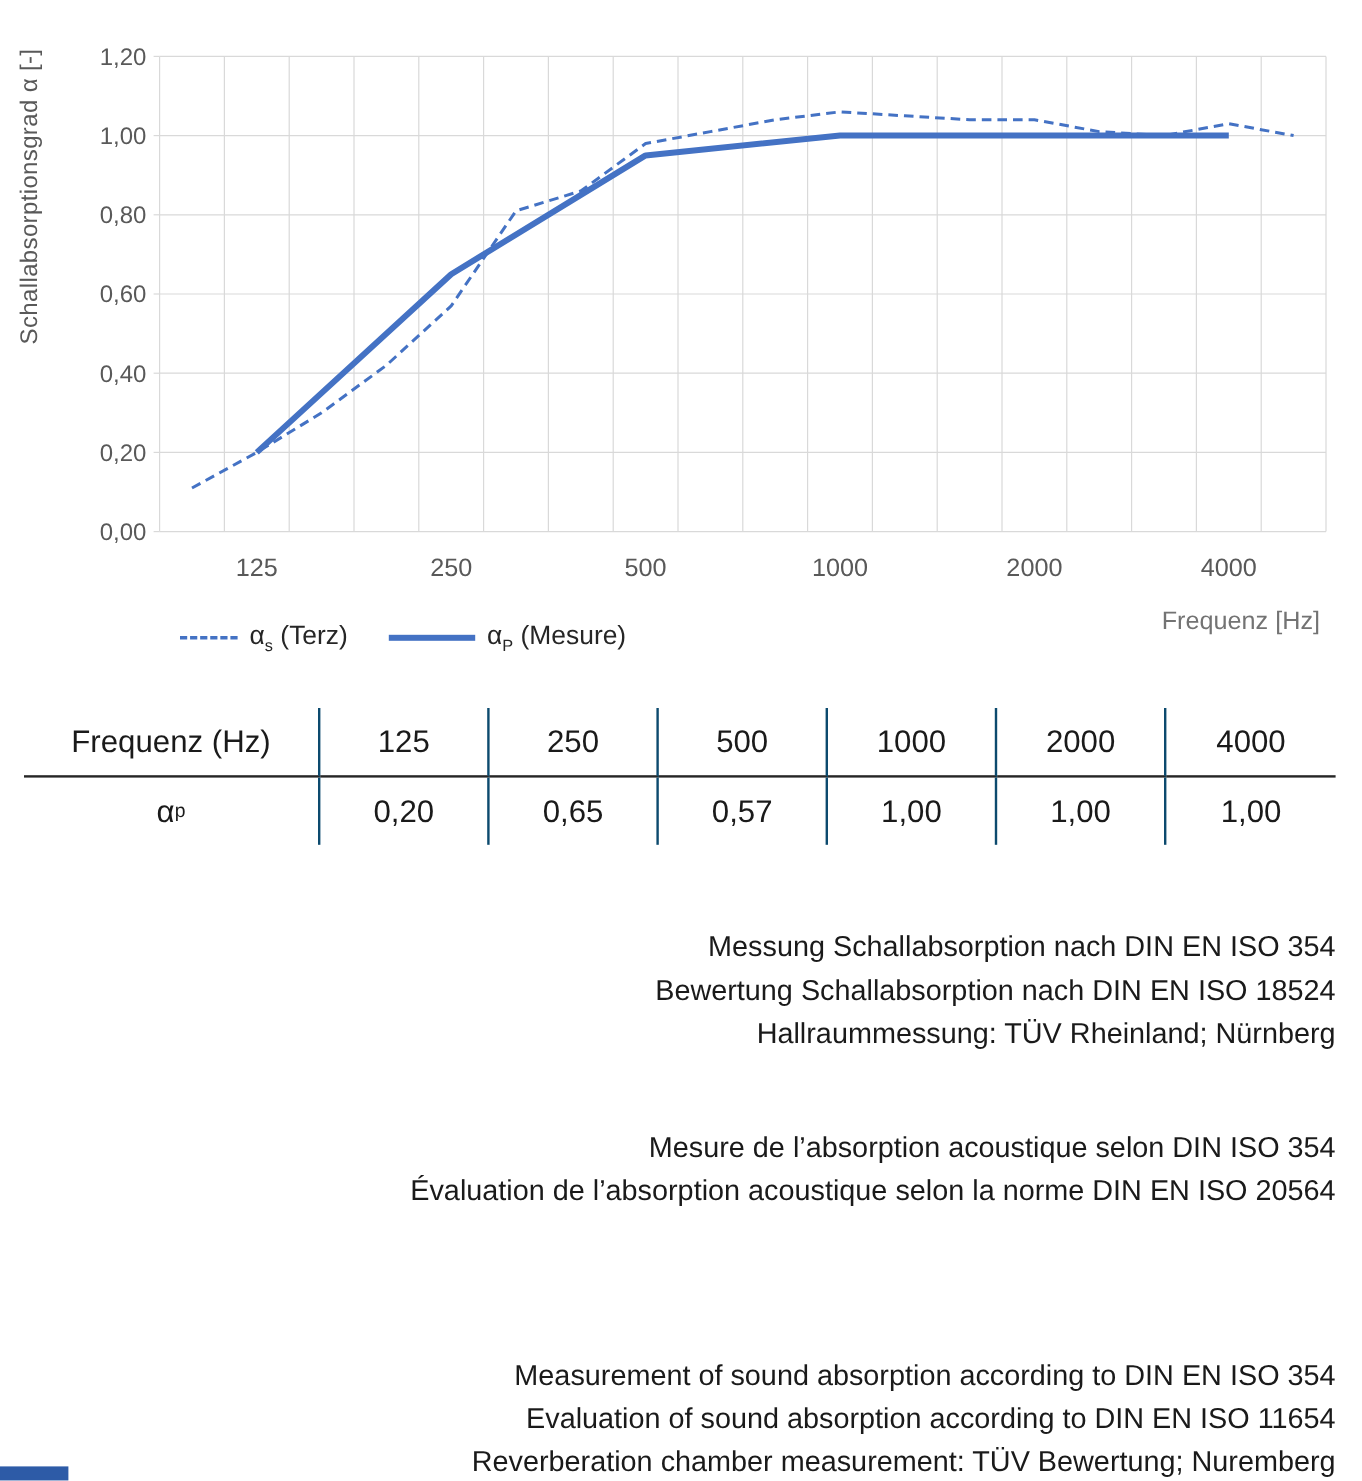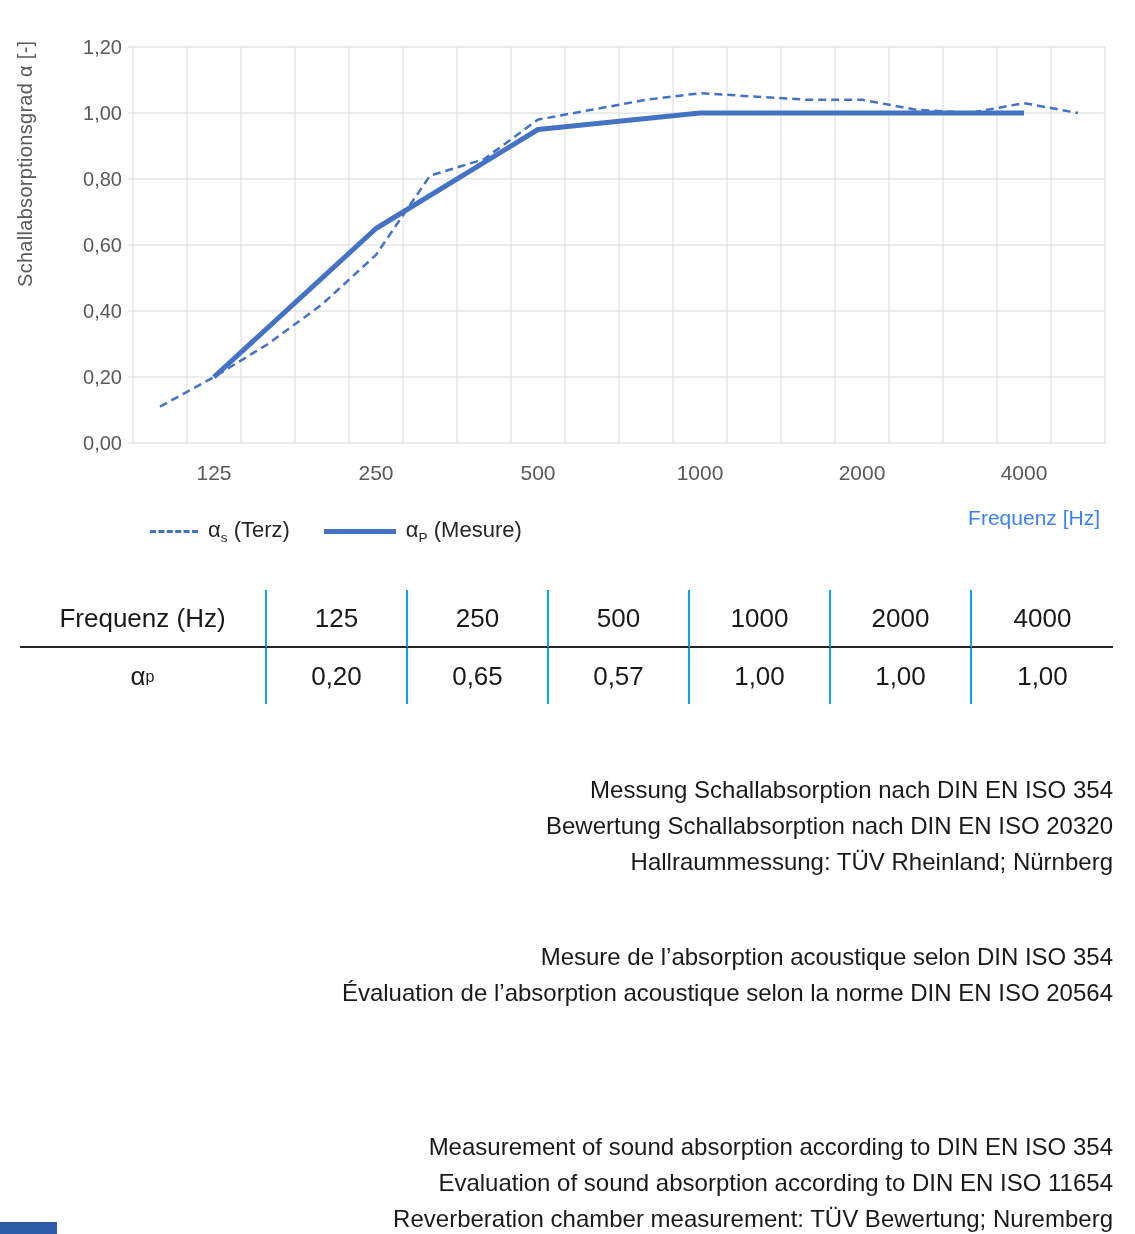--- a/index.html
+++ b/index.html
@@ -9,38 +9,38 @@
   
   .chart-svg{position:absolute;left:0;top:0;}
   .y-axis-title{
     position:absolute;left:14px;top:8px;height:312px;
     writing-mode:vertical-rl;transform:rotate(180deg);
     display:flex;align-items:center;justify-content:center;
     font-size:20px;color:#595959;letter-spacing:0.3px;
   }
   .x-axis-title{
     position:absolute;top:506px;right:35px;
-    font-size:21px;color:#3b82f6;
+    font-size:21px;color:#737373;
   }
   .legend{position:absolute;top:517px;left:150px;display:flex;gap:34px;align-items:flex-end;}
   .legend-item{display:flex;align-items:center;gap:10px;}
   .legend-line{display:inline-block;}
   .legend-line.dashed{width:48px;border-top:3px dashed #4472C4;}
   .legend-line.solid{width:72px;border-top:5px solid #4472C4;}
   .legend-label{font-size:22px;color:#262626;}
   .legend-label sub,.tcell sub{font-size:0.62em;}
 
   
   .abs-table{position:absolute;left:20px;top:590px;width:1093px;}
   .trow{display:grid;grid-template-columns:247px repeat(6,141px);}
   .tcell{
     height:56px;display:flex;align-items:center;justify-content:center;
     font-size:26px;color:#1a1a1a;
   }
-  .trow .tcell:not(:last-child){border-right:2px solid #0ea5e9;}
+  .trow .tcell:not(:last-child){border-right:2px solid #0c4a6e;}
   .trow.thead .tcell{border-bottom:2px solid #262626;}
 
   
   .note{position:absolute;right:22px;text-align:right;font-size:24px;
         line-height:36px;color:#1a1a1a;white-space:nowrap;}
   .note-german{top:772px;text-align:right;}
   .note-french{top:939px;}
   .note-english{top:1100px;margin-top:29px;}
 
   .footer-bar{position:absolute;left:0;top:1222px;width:57px;height:12px;background:#2d5ba7;}
@@ -134,21 +134,21 @@
       <div class="tcell">0,65</div>
       <div class="tcell">0,57</div>
       <div class="tcell">1,00</div>
       <div class="tcell">1,00</div>
       <div class="tcell">1,00</div>
     </div>
   </div>
 
   <div class="note note-german">
     <div class="note-line">Messung Schallabsorption nach DIN EN ISO 354</div>
-    <div class="note-line">Bewertung Schallabsorption nach DIN EN ISO 20320</div>
+    <div class="note-line">Bewertung Schallabsorption nach DIN EN ISO 18524</div>
     <div class="note-line">Hallraummessung: TÜV Rheinland; Nürnberg</div>
   </div>
 
   <div class="note note-french">
     <div class="note-line">Mesure de l’absorption acoustique selon DIN ISO 354</div>
     <div class="note-line">Évaluation de l’absorption acoustique selon la norme DIN EN ISO 20564</div>
   </div>
 
   <div class="note note-english">
     <div class="note-line">Measurement of sound absorption according to DIN EN ISO 354</div>

